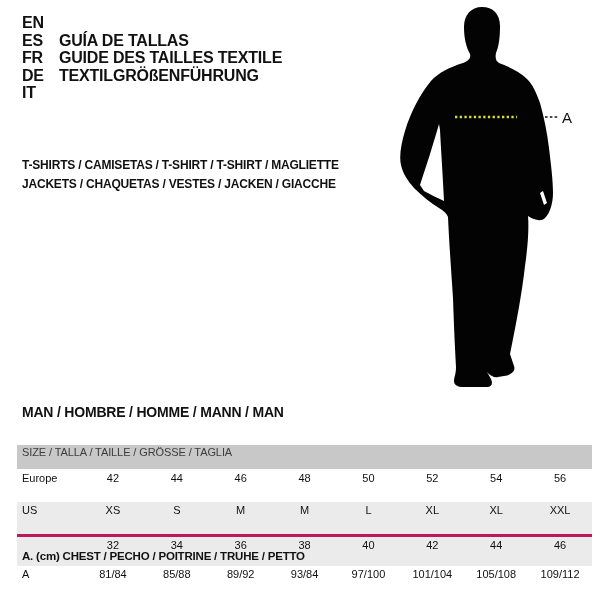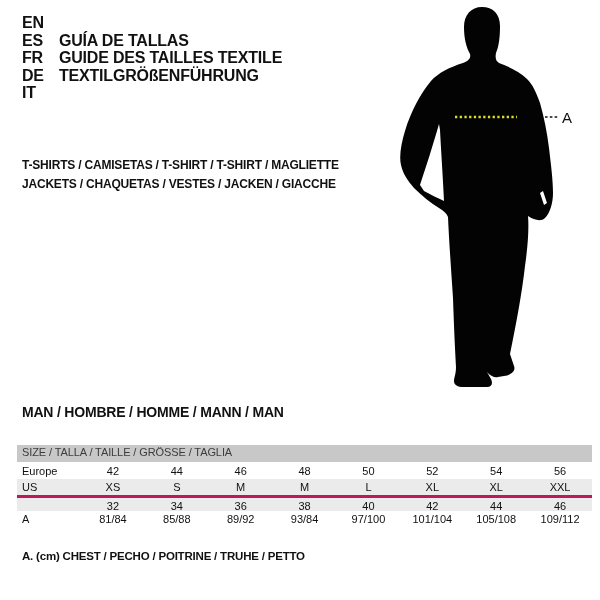--- a/index.html
+++ b/index.html
@@ -16,24 +16,24 @@
   #category-block{left:22px;top:108px;font-size:12px;font-weight:700;line-height:19px;letter-spacing:-0.2px;margin-top:48px;}
 
   
   #figure-wrap{left:395px;top:0;width:205px;height:395px;}
 
   
   #section-title{left:22px;top:404px;font-size:14px;font-weight:700;letter-spacing:-0.2px;}
 
   
   #size-table{left:17px;top:445px;width:575px;}
-  .thead{height:17px;line-height:15px;background:#c8c8c8;color:#3c3c3c;
+  .thead{height:24px;line-height:15px;background:#c8c8c8;color:#3c3c3c;
          font-size:11px;padding-left:5px;margin-bottom:1px;letter-spacing:-0.1px;}
   .trow{display:grid;grid-template-columns:64px repeat(8,1fr);
-        height:16px;line-height:16px;font-size:11px;box-sizing:border-box;}
+        height:32px;line-height:16px;font-size:11px;box-sizing:border-box;}
   .trow .tlabel{text-align:left;padding-left:5px;}
   .trow .tcell{text-align:center;}
   .shaded{background:#ebebeb;}
   .sep-top{border-top:3px solid #be185d;}
 
   
   #footnote{left:22px;top:550px;font-size:11.5px;font-weight:700;letter-spacing:-0.2px;}
 </style>
 </head>
 <body>

